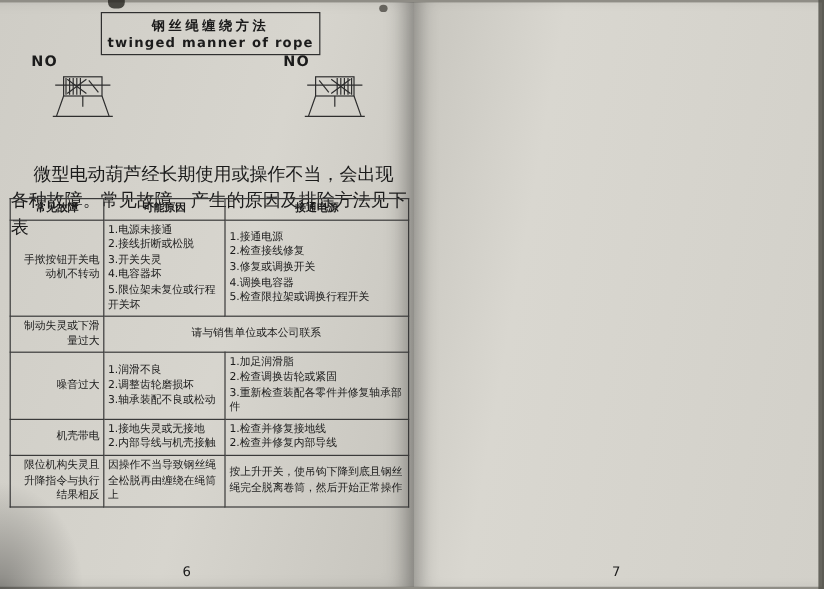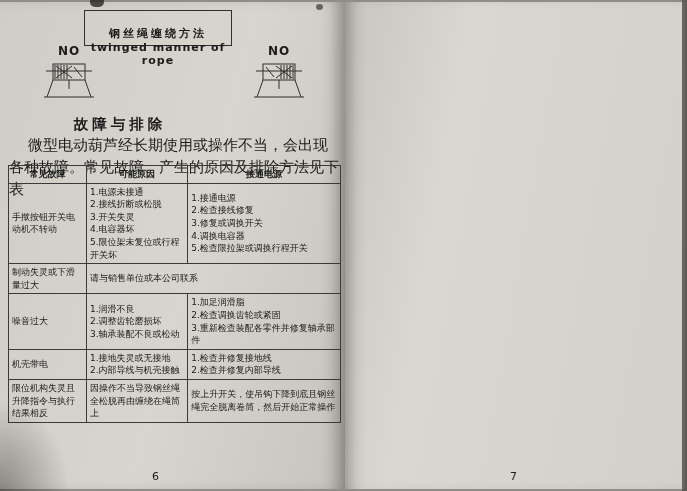--- a/index.html
+++ b/index.html
@@ -16,52 +16,52 @@
     background:linear-gradient(105deg,#cfcdc6 0%,#d7d5ce 55%,#c6c4bd 100%);
     box-shadow: inset -16px 0 18px -10px rgba(0,0,0,.38);
   }
   .page-right {
     left:345px; width:340px;
     background:linear-gradient(100deg,#c7c5be 0%,#d9d7d0 30%,#d2d0c9 100%);
     box-shadow: inset 14px 0 16px -10px rgba(0,0,0,.32);
   }
   
   .rope-box {
-    position:absolute; left:84px; top:8px; width:148px; height:36px;
-    border:1px solid #2f2f2f; text-align:center; padding-top:15px;
+    position:absolute; left:84px; top:8px; width:183px; height:36px;
+    border:1px solid #2f2f2f; text-align:center; padding-top:3px;
   }
   .rope-title-cn { font-size:11px; font-weight:bold; letter-spacing:3px; }
   .rope-title-en { font-size:11px; font-weight:bold; letter-spacing:1px; }
   .rope-figs {
     position:absolute; left:26px; top:42px; width:296px;
     display:flex; justify-content:space-between;
   }
-  .rope-fig { width:86px; text-align:center; }
+  .rope-fig { width:86px; }
   .rope-fig .fig-label { font-size:12px; font-weight:bold; letter-spacing:1px; }
   .rope-fig svg { display:block; margin:1px auto 0; }
   .section-title {
     position:absolute; left:30px; top:113px; width:180px; text-align:center;
     font-size:14.5px; font-weight:bold; letter-spacing:4px;
   }
   .intro {
     position:absolute; left:9px; top:133px; width:331px;
     font-size:15px; line-height:1.45; text-indent:19px;
   }
   table.fault-table {
     position:absolute; left:8px; top:163px; width:333px;
     border-collapse:collapse; font-size:9px; line-height:1.4;
   }
   .fault-table th,.fault-table td {
     border:1px solid #3a3a3a; padding:2px 3px; vertical-align:middle;
   }
   .fault-table th { font-weight:bold; text-align:center; height:17px; }
   .fault-table col.c-fault { width:78px; }
-  .fault-table td.fault { text-align:left; }
+  .fault-table td.fault { text-align:right; }
   .fault-table td.cause,.fault-table td.remedy { white-space:pre-line; text-align:left; }
-  .fault-table td.merged { text-align:left; }
+  .fault-table td.merged { text-align:center;font-family:Liberation Mono, monospace; }
   .page-num { position:absolute; bottom:6px; font-size:11px; }
   .page-num.pn-left { left:152px; }
   .page-num.pn-right { left:165px; }
   
   .artifact { position:absolute; pointer-events:none; }
   .a1 { left:90px; top:0; width:14px; height:7px; background:#26241f; border-radius:0 0 5px 5px; opacity:.8; }
   .a2 { left:316px; top:4px; width:7px; height:6px; background:#3a3832; border-radius:50%; opacity:.7; }
   .a3 { right:0; top:0; width:5px; height:491px; background:#54524b; opacity:.85; }
   .a4 { left:0; bottom:0; width:70px; height:90px;
         background:radial-gradient(ellipse at 0% 100%, rgba(0,0,0,.35), rgba(0,0,0,0) 70%); }
@@ -97,21 +97,20 @@
           <line class="ln" x1="4" y1="12" x2="50" y2="12"></line>
           <rect class="ln" x="11" y="5" width="32" height="16"></rect>
           <path class="ln" d="M29,6 V20 M32,6 V20 M35,6 V20 M38,6 V20 M41,6 V20"></path>
           <path class="ln" d="M40,7 L24,19 M24,7 L40,19 M14,8 L22,18"></path>
           <path class="ln" d="M11,21 L5,38 M43,21 L49,38 M2,38 L52,38"></path>
           <path class="ln" d="M27,21 L27,30"></path>
         </svg>
       </div>
     </div>
 
-    <div class="section-title">故障与排除</div>
 
     <div class="intro">微型电动葫芦经长期使用或操作不当，会出现各种故障。常见故障、产生的原因及排除方法见下表</div>
 
     <table class="fault-table">
       <colgroup>
           <col class="c-fault">
           <col>
           <col>
         </colgroup>
       <tbody>

